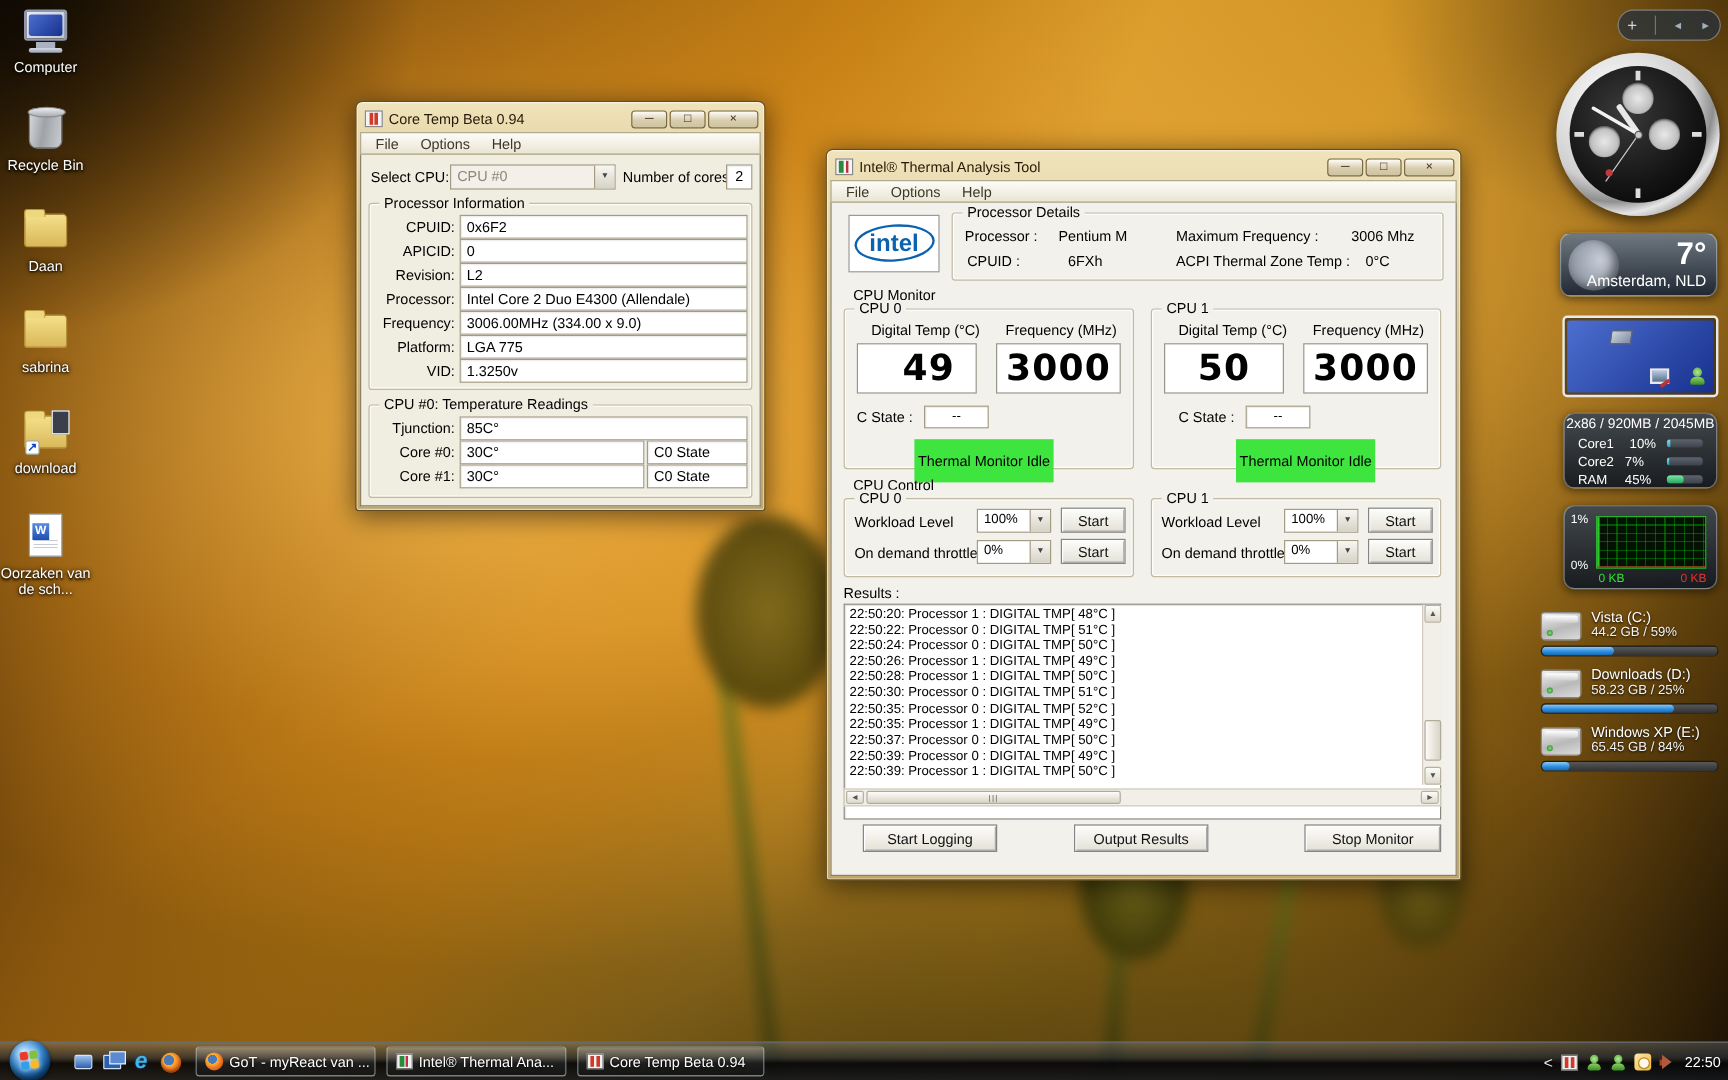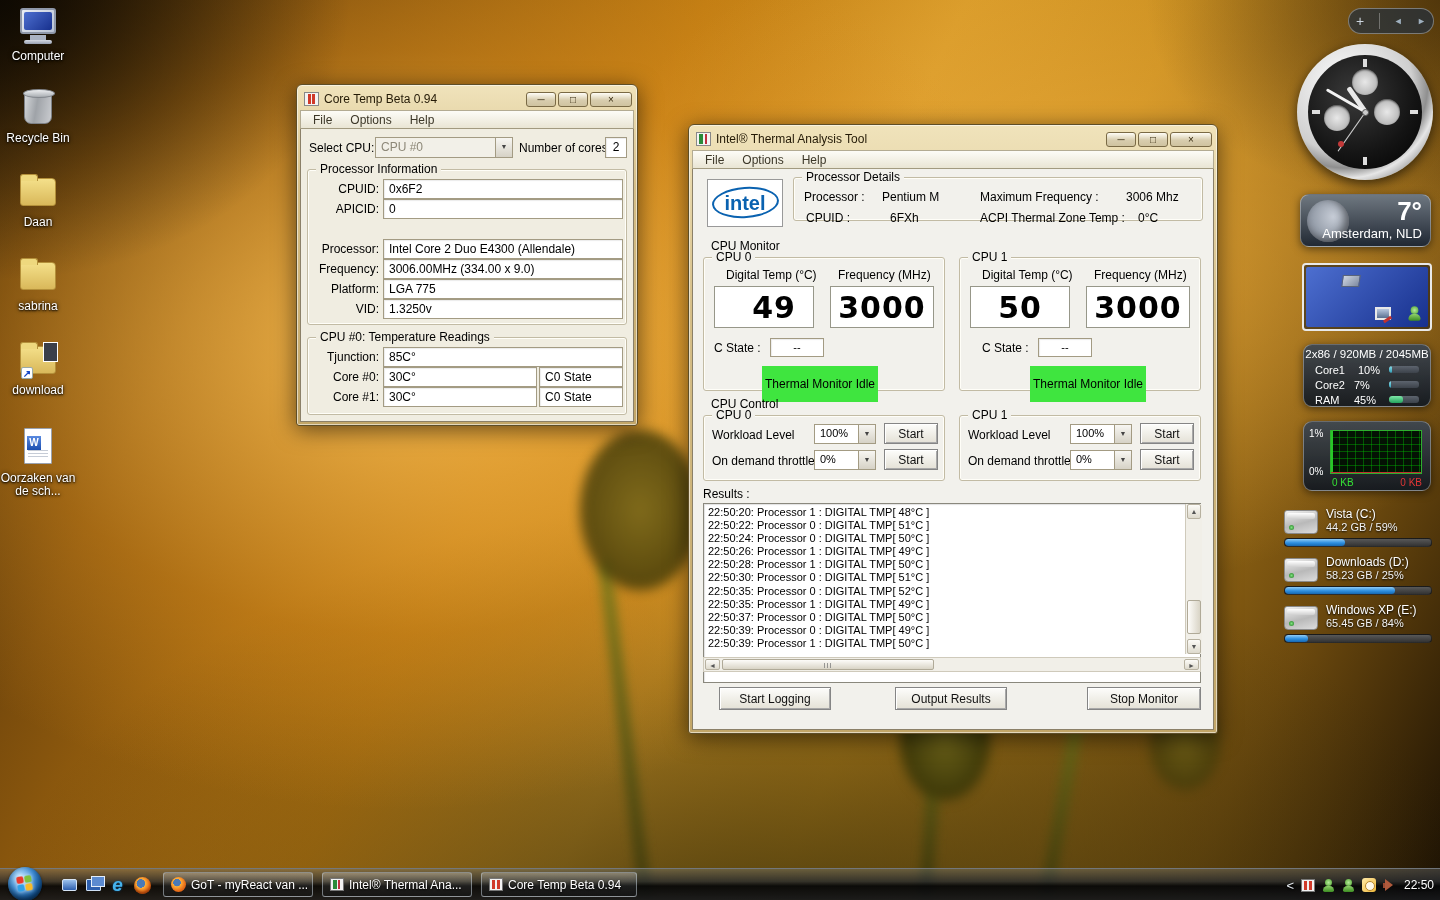--- a/index.html
+++ b/index.html
@@ -231,20 +231,24 @@
         <span class="glegend" style="background:#f0ede1;">Processor Information</span>
       </div>
       <div class="ct-row7" style="top:50px;">
           <span class="ct-lab">CPUID:</span>
           <span class="field ct-field">0x6F2</span>
         </div>
       <div class="ct-row7" style="top:70px;">
           <span class="ct-lab">APICID:</span>
           <span class="field ct-field">0</span>
         </div>
+      <div class="ct-row7" style="top:90px;">
+          <span class="ct-lab">Revision:</span>
+          <span class="field ct-field">L2</span>
+        </div>
       <div class="ct-row7" style="top:110px;">
           <span class="ct-lab">Processor:</span>
           <span class="field ct-field">Intel Core 2 Duo E4300 (Allendale)</span>
         </div>
       <div class="ct-row7" style="top:130px;">
           <span class="ct-lab">Frequency:</span>
           <span class="field ct-field">3006.00MHz (334.00 x 9.0)</span>
         </div>
       <div class="ct-row7" style="top:150px;">
           <span class="ct-lab">Platform:</span>
@@ -288,21 +292,21 @@
     <div class="menubar">
       <span class="mitem">File</span>
       <span class="mitem">Options</span>
       <span class="mitem">Help</span>
     </div>
     <div class="client" id="tat-client">
 
       <div class="intel-box" style="left:14px; top:10px; width:76px; height:48px;">
         <span class="intel-oval">intel</span>
       </div>
-      <div class="group" style="left:100px; top:8px; right:10px; height:44px;">
+      <div class="group" style="left:100px; top:8px; right:10px; height:57px;">
         <span class="glegend" style="background:#f2f1ec;">Processor Details</span>
         <span class="rowlab" style="left:10px; top:12px;">Processor   :</span>
         <span class="rowlab" style="left:88px; top:12px;">Pentium M</span>
         <span class="rowlab" style="left:186px; top:12px;">Maximum Frequency        :</span>
         <span class="rowlab" style="left:332px; top:12px;">3006 Mhz</span>
         <span class="rowlab" style="left:12px; top:33px;">CPUID       :</span>
         <span class="rowlab" style="left:96px; top:33px;">6FXh</span>
         <span class="rowlab" style="left:186px; top:33px;">ACPI Thermal Zone Temp  :</span>
         <span class="rowlab" style="left:344px; top:33px;">0°C</span>
       </div>

